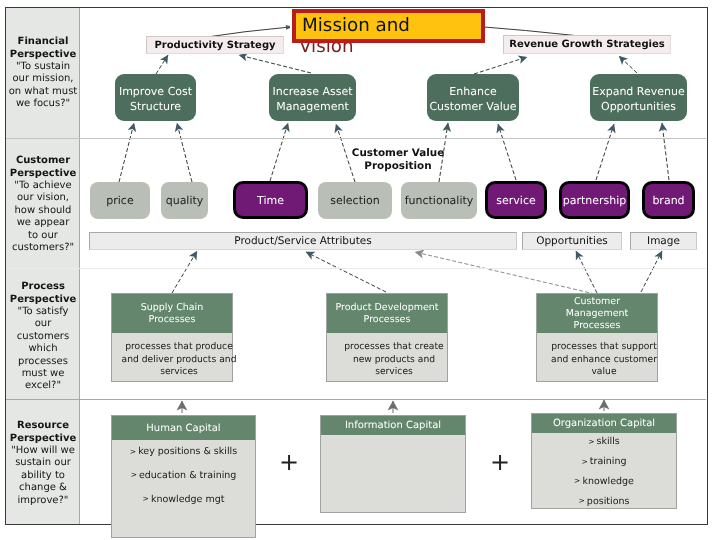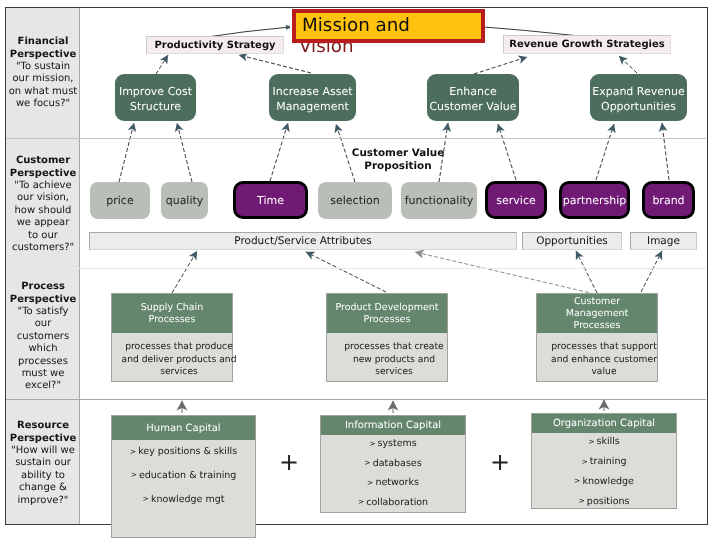--- a/index.html
+++ b/index.html
@@ -266,26 +266,20 @@
   <div class="abs rbox" style="left:111px;top:415px;width:145px;height:123px">
     <div class="hd" style="height:24px">Human Capital</div>
     <div class="bd" style="height:71px">
       <div class="it"><span class="bu">&gt;</span> <span>key positions &amp; skills</span></div>
       <div class="it"><span class="bu">&gt;</span> <span>education &amp; training</span></div>
       <div class="it"><span class="bu">&gt;</span> <span>knowledge mgt</span></div>
     </div>
   </div>
   <div class="abs rbox" style="left:320px;top:415px;width:146px;height:98px">
     <div class="hd" style="height:19px">Information Capital</div>
-    <div class="bd" style="height:78px;margin-top:-1px">
-      <div class="it"><span class="bu">&gt;</span> <span>systems</span></div>
-      <div class="it"><span class="bu">&gt;</span> <span>databases</span></div>
-      <div class="it"><span class="bu">&gt;</span> <span>networks</span></div>
-      <div class="it"><span class="bu">&gt;</span> <span>collaboration</span></div>
-    </div>
   </div>
   <div class="abs rbox" style="left:531px;top:413px;width:146px;height:96px">
     <div class="hd" style="height:19px">Organization Capital</div>
     <div class="bd" style="height:79px;margin-top:-1px">
       <div class="it"><span class="bu">&gt;</span> <span>skills</span></div>
       <div class="it"><span class="bu">&gt;</span> <span>training</span></div>
       <div class="it"><span class="bu">&gt;</span> <span>knowledge</span></div>
       <div class="it"><span class="bu">&gt;</span> <span>positions</span></div>
     </div>
   </div>

